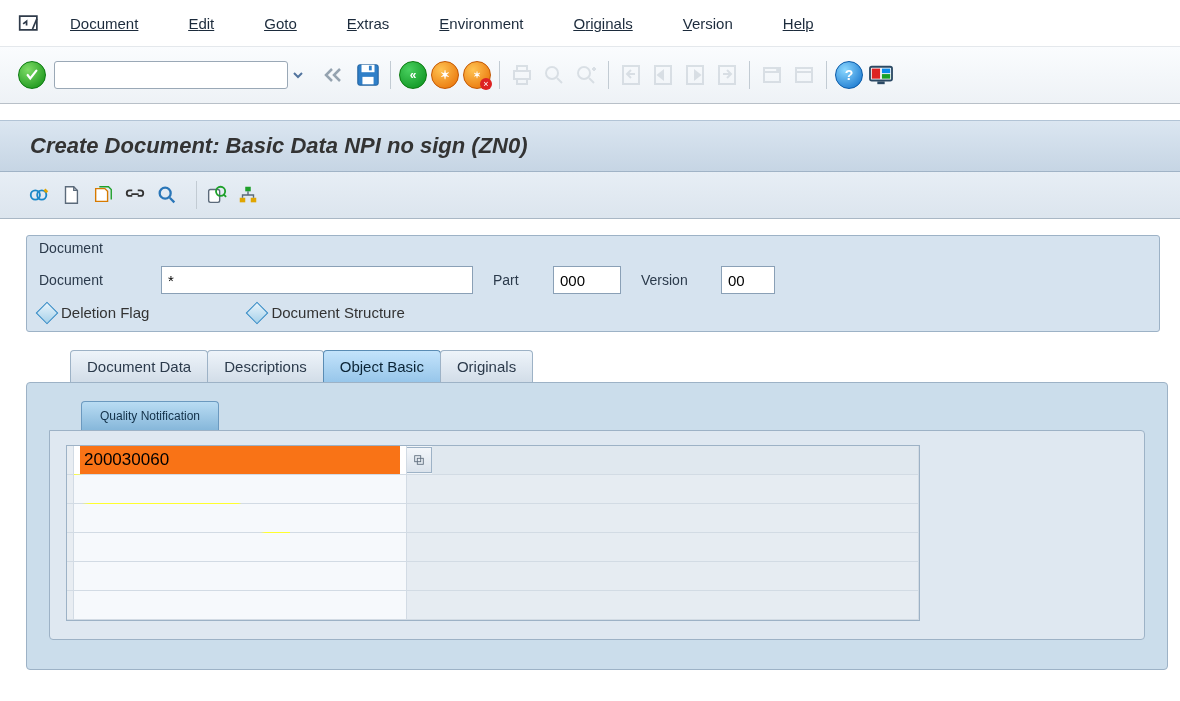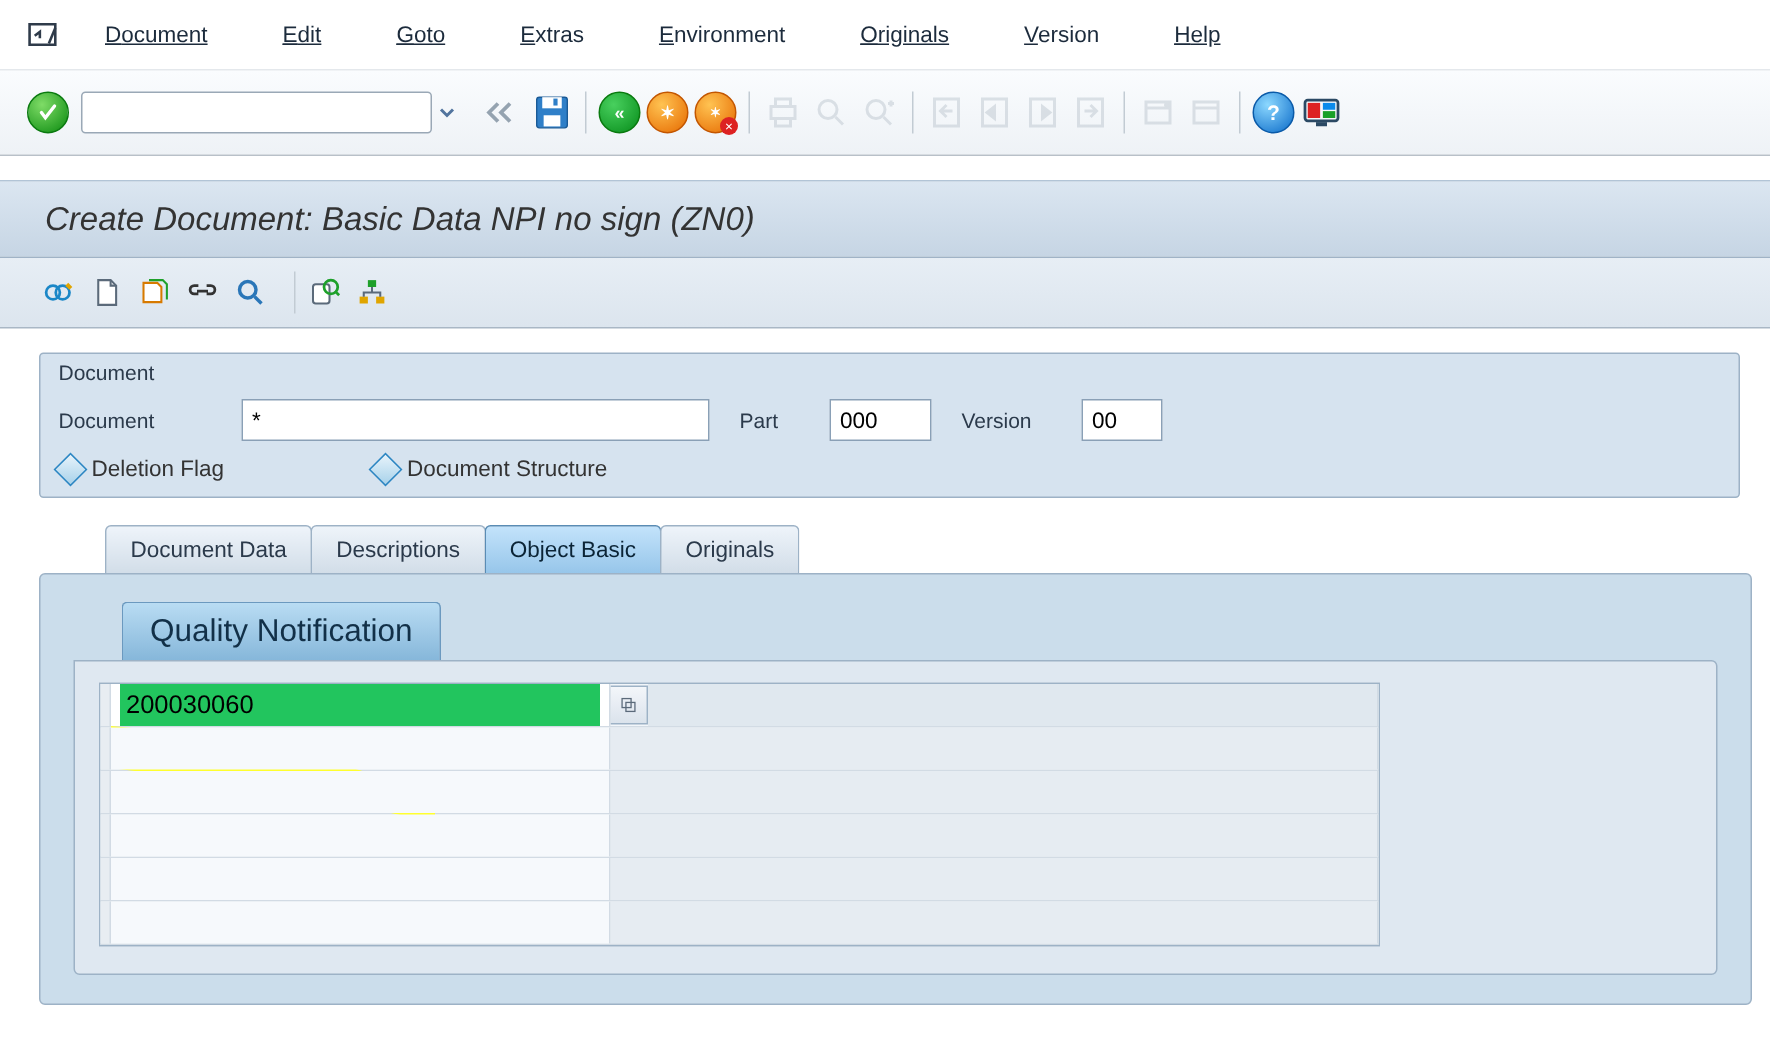--- a/index.html
+++ b/index.html
@@ -27,21 +27,21 @@
   .circ .sym{color:#fff;font-weight:bold;font-size:12px;line-height:1}
   .circ .badge{position:absolute;bottom:-2px;right:-2px;width:12px;height:12px;border-radius:50%;background:#d22;color:#fff;font-size:9px;display:flex;align-items:center;justify-content:center}
   
   .save svg{width:26px;height:26px}
   
   .ghost svg{width:24px;height:24px;fill:none;stroke:#b8c2cb;stroke-width:2}
   
   .help{width:26px;height:26px;border-radius:50%;background:radial-gradient(circle at 35% 30%,#8cd8ff,#0a6ac8);border:1px solid #0a5aa8;color:#fff;display:flex;align-items:center;justify-content:center;font-weight:bold}
   .monitor svg{width:26px;height:22px}
   
-  .titlebar{margin-top:16px;padding:12px 30px;font-size:22px;font-weight:normal;font-style:italic;color:#333;background:linear-gradient(#dbe6f1,#c6d5e4);border-top:1px solid #b2c4d6;border-bottom:1px solid #a0b3c6}
+  .titlebar{margin-top:16px;padding:12px 30px;font-size:22px;font-weight:bold;font-style:italic;color:#333;background:linear-gradient(#dbe6f1,#c6d5e4);border-top:1px solid #b2c4d6;border-bottom:1px solid #a0b3c6}
   
   .apptoolbar{display:flex;align-items:center;height:46px;padding:0 28px;background:linear-gradient(#e7eef5,#dce5ee);border-bottom:1px solid #a9b7c5}
   .apptoolbar .mini{margin-right:10px;display:flex;align-items:center}
   .apptoolbar .mini svg{width:22px;height:22px}
   
   .groupbox{margin:16px 20px 0 26px;border:1px solid #9db2c6;border-radius:3px;background:#d6e3ef}
   .gb-title{padding:4px 12px;font-size:14px;color:#2b3a4b}
   .gb-body{padding:6px 12px 10px;display:flex;flex-direction:column;gap:10px}
   .row{display:flex;align-items:center;gap:20px}
   .lbl{min-width:102px;color:#2b3a4b}
@@ -53,34 +53,34 @@
   .chk{display:flex;align-items:center;margin-right:80px;font-size:15px}
   
   .tabs-wrap{margin:18px 12px 0 26px}
   .tabstrip{display:flex;align-items:flex-end;padding-left:44px}
   .tab{padding:7px 16px;border:1px solid #9db2c6;border-bottom:none;margin-right:0;background:linear-gradient(#eef4fa,#d2dde8);border-radius:4px 4px 0 0;font-size:15px;color:#2b3a4b;cursor:pointer}
   .tab.active{background:linear-gradient(#c3e3fb,#97c6ea);border-color:#5a8cb4;color:#0b2436;font-weight:500}
   .tab + .tab{margin-left:-1px}
   .tabbody{border:1px solid #9db2c6;border-radius:4px;background:#cbddeb;min-height:250px;padding:18px 22px}
   
   .subtabs{display:flex;padding-left:32px}
-  .subtab{padding:7px 18px;border:1px solid #6b99bf;border-bottom:none;border-radius:4px 4px 0 0;background:linear-gradient(#b9dcf3,#86b7da);color:#123048;font-size:21px}
+  .subtab{padding:7px 18px;border:1px solid #6b99bf;border-bottom:none;border-radius:4px 4px 0 0;background:linear-gradient(#b9dcf3,#86b7da);color:#123048;font-size:12px}
   .subbody{border:1px solid #9db2c6;background:#dfe8f1;min-height:180px;padding:14px 16px;border-radius:0 4px 4px 4px}
   
   .tbl{border:1px solid #9db2c6;background:#f2f6fa;width:852px}
   .tbl-head{display:flex;background:linear-gradient(#e8eef4,#d2dbe4);border-bottom:1px solid #9db2c6}
   .th{padding:4px 8px;font-size:15px;color:#2b3a4b;border-right:1px solid #c3ceda;display:flex;align-items:center}
   .th.sel{width:6px;padding:0;background:#ffff2e}
   .th.notif{width:320px}
   .th.desc{flex:1}
   .tbl-row{display:flex;height:28px;border-bottom:1px solid #d2dbe4;align-items:stretch}
   .cell{border-right:1px solid #d2dbe4;display:flex;align-items:center;padding:0 6px;font-size:17px;background:#fff}
   .cell.sel{width:6px;padding:0;background:#e8edf2}
   .cell.notif{width:320px;position:relative}
-  .cell.notif input{width:100%;height:100%;border:none;outline:none;font-size:17px;background:#22c55e;font-family:inherit;padding:0 4px}
+  .cell.notif input{width:100%;height:100%;border:none;outline:none;font-size:17px;background:#f97316;font-family:inherit;padding:0 4px}
   .cell.desc{flex:1;background:#e0e8ef}
   .f4{width:24px;height:24px;border:1px solid #9db2c6;background:linear-gradient(#f3f6fa,#dbe3ec);display:flex;align-items:center;justify-content:center;margin-left:-1px}
   .f4 svg{width:12px;height:12px}
   .tbl-row.empty .cell{background:#f6f9fc}
   .tbl-row.empty .cell.sel{background:#e8edf2}
   .tbl-row.empty .cell.desc{background:#e6ecf2}
   
   .hl{position:absolute;left:0;top:28px;width:216px;height:64px;pointer-events:none}
   .notif-wrap{position:relative}
 </style>

